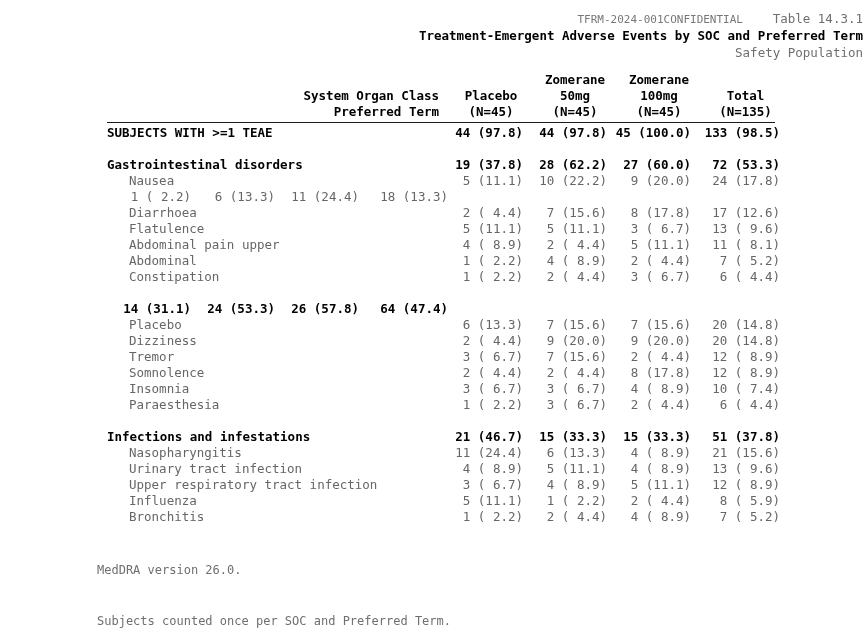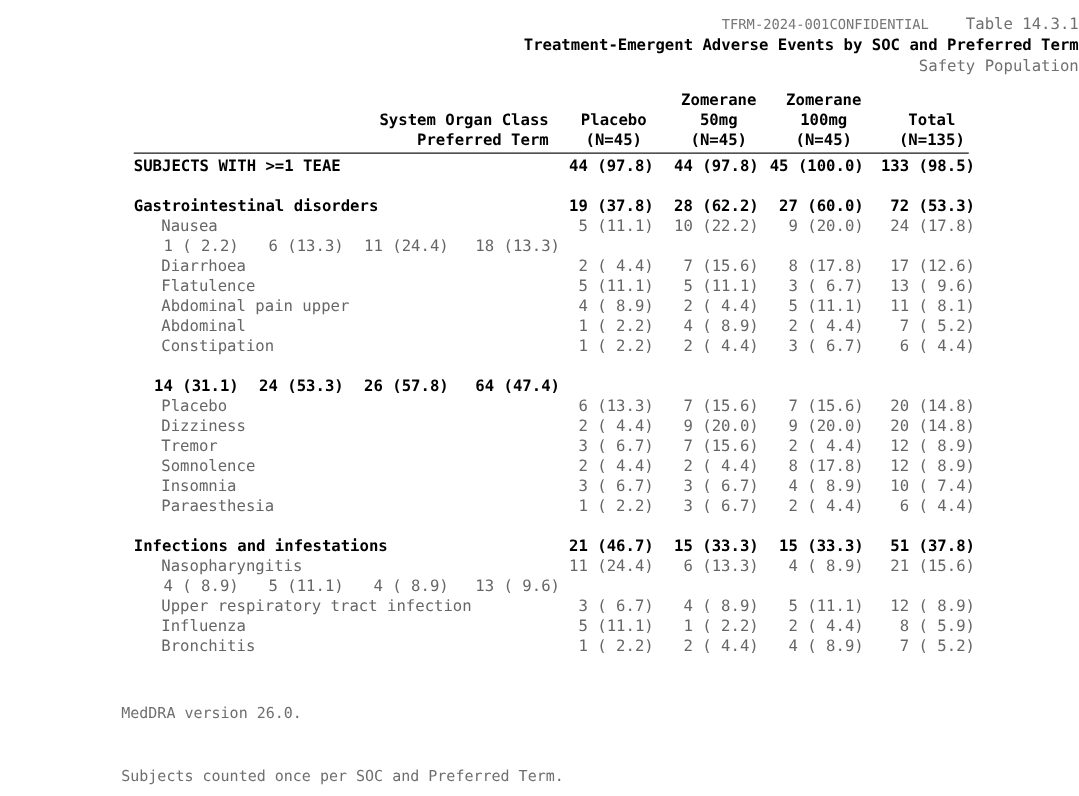--- a/index.html
+++ b/index.html
@@ -180,21 +180,21 @@
       <div class="row soc"><span class="cell">14 (31.1)</span><span class="cell">24 (53.3)</span><span class="cell">26 (57.8)</span><span class="cell wide">64 (47.4)</span></div>
       <div class="row pt"><span class="lbl">Placebo</span><span class="cell">6 (13.3)</span><span class="cell">7 (15.6)</span><span class="cell">7 (15.6)</span><span class="cell wide">20 (14.8)</span></div>
       <div class="row pt"><span class="lbl">Dizziness</span><span class="cell">2 ( 4.4)</span><span class="cell">9 (20.0)</span><span class="cell">9 (20.0)</span><span class="cell wide">20 (14.8)</span></div>
       <div class="row pt"><span class="lbl">Tremor</span><span class="cell">3 ( 6.7)</span><span class="cell">7 (15.6)</span><span class="cell">2 ( 4.4)</span><span class="cell wide">12 ( 8.9)</span></div>
       <div class="row pt"><span class="lbl">Somnolence</span><span class="cell">2 ( 4.4)</span><span class="cell">2 ( 4.4)</span><span class="cell">8 (17.8)</span><span class="cell wide">12 ( 8.9)</span></div>
       <div class="row pt"><span class="lbl">Insomnia</span><span class="cell">3 ( 6.7)</span><span class="cell">3 ( 6.7)</span><span class="cell">4 ( 8.9)</span><span class="cell wide">10 ( 7.4)</span></div>
       <div class="row pt"><span class="lbl">Paraesthesia</span><span class="cell">1 ( 2.2)</span><span class="cell">3 ( 6.7)</span><span class="cell">2 ( 4.4)</span><span class="cell wide">6 ( 4.4)</span></div>
       <div class="row spacer"></div>
       <div class="row soc"><span class="lbl">Infections and infestations</span><span class="cell">21 (46.7)</span><span class="cell">15 (33.3)</span><span class="cell">15 (33.3)</span><span class="cell wide">51 (37.8)</span></div>
       <div class="row pt"><span class="lbl">Nasopharyngitis</span><span class="cell">11 (24.4)</span><span class="cell">6 (13.3)</span><span class="cell">4 ( 8.9)</span><span class="cell wide">21 (15.6)</span></div>
-      <div class="row pt"><span class="cell">4 ( 8.9)</span><span class="cell">5 (11.1)</span><span class="cell">4 ( 8.9)</span><span class="cell wide">13 ( 9.6)</span></div>
+      <div class="row pt"><span class="lbl">Urinary tract infection</span><span class="cell">4 ( 8.9)</span><span class="cell">5 (11.1)</span><span class="cell">4 ( 8.9)</span><span class="cell wide">13 ( 9.6)</span></div>
       <div class="row pt"><span class="lbl">Upper respiratory tract infection</span><span class="cell">3 ( 6.7)</span><span class="cell">4 ( 8.9)</span><span class="cell">5 (11.1)</span><span class="cell wide">12 ( 8.9)</span></div>
       <div class="row pt"><span class="lbl">Influenza</span><span class="cell">5 (11.1)</span><span class="cell">1 ( 2.2)</span><span class="cell">2 ( 4.4)</span><span class="cell wide">8 ( 5.9)</span></div>
       <div class="row pt"><span class="lbl">Bronchitis</span><span class="cell">1 ( 2.2)</span><span class="cell">2 ( 4.4)</span><span class="cell">4 ( 8.9)</span><span class="cell wide">7 ( 5.2)</span></div>
     </div>
 
 </div>
 
 <div class="footnotes">
   <div>MedDRA version 26.0.</div>
   <div>Subjects counted once per SOC and Preferred Term.</div>

